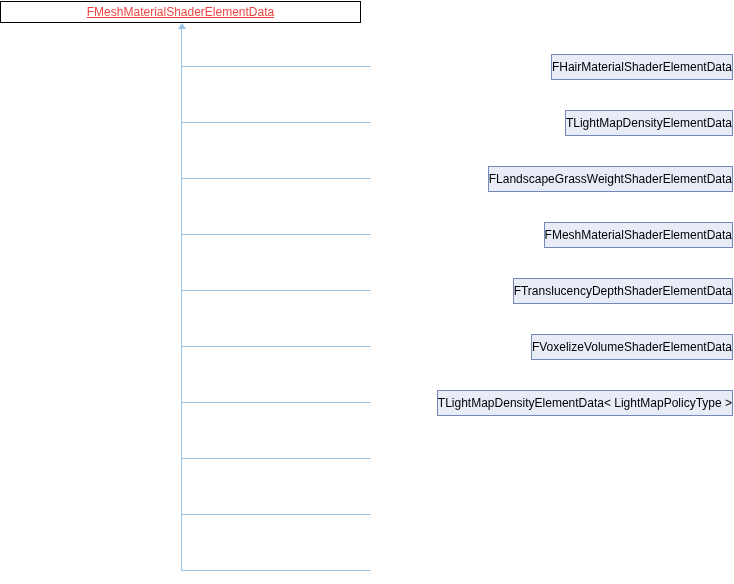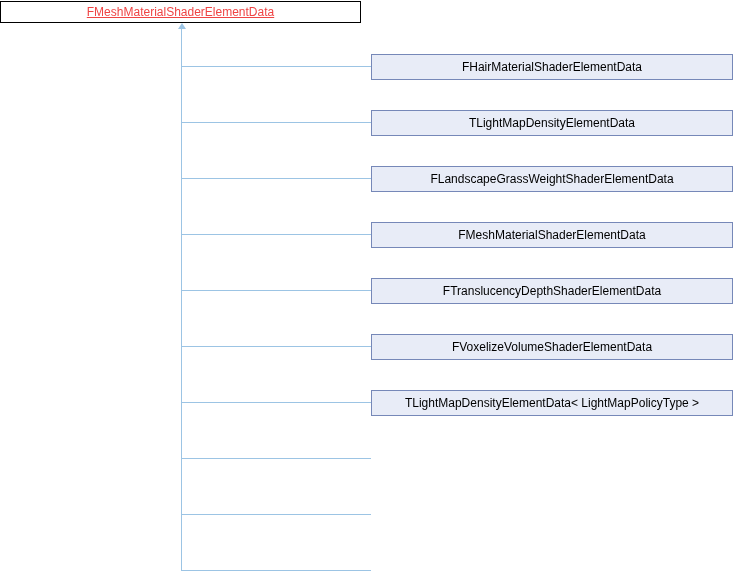--- a/index.html
+++ b/index.html
@@ -65,20 +65,21 @@
   }
   
   .derived-col {
     position: absolute;
     left: 371px;
     top: 54px;
     width: 362px;
     display: flex;
     flex-direction: column;
     gap: 30px;
+    align-items: flex-end;
   }
   .derived-node {
     box-sizing: border-box;
     height: 26px;
     background: #e8ecf7;
     border: 1px solid #7688b8;
     display: flex;
     align-items: center;
     justify-content: center;
     font-size: 12px;

